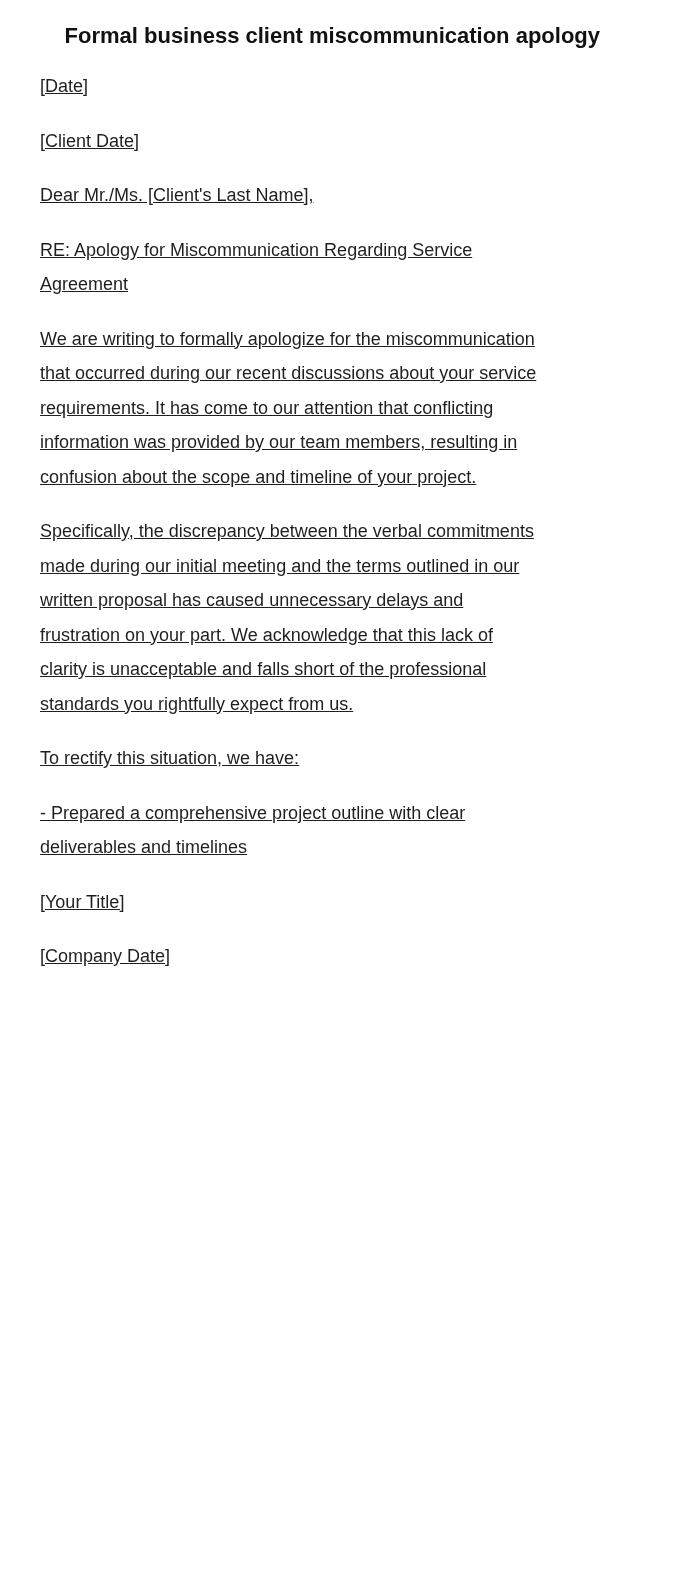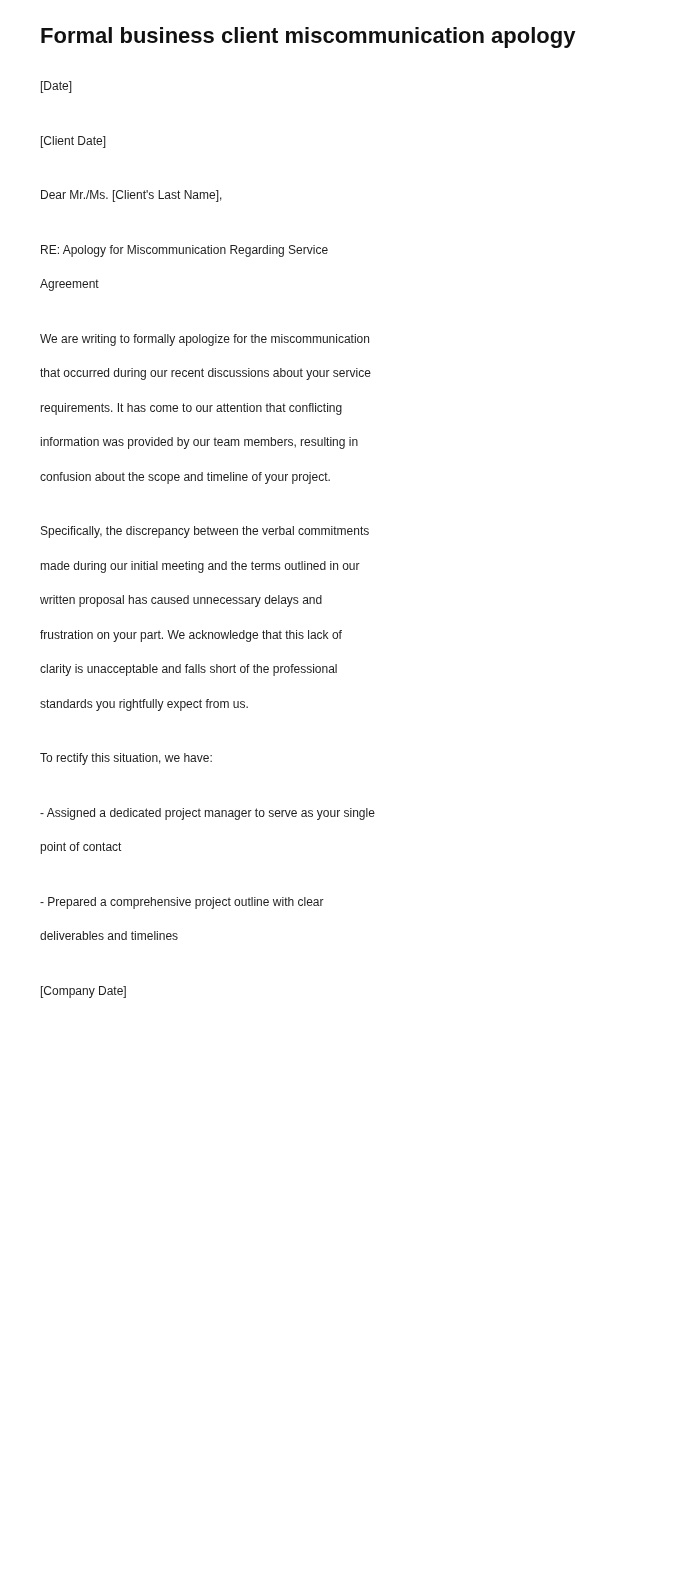--- a/index.html
+++ b/index.html
@@ -17,29 +17,31 @@
     font-family: "Liberation Sans", "DejaVu Sans", sans-serif;
     color: var(--body-text, #1f1f1f);
   }
   .letter-title {
     font-size: 22px;
     font-weight: 700;
     line-height: 43px;
     margin: 0 0 12px 0;
     max-width: 560px;
     color: var(--title-text, #111111);
+    text-align: right;
   }
   .para {
-    font-size: 12px;
+    font-size: 18px;
     font-weight: 400;
     line-height: 34.5px;
     margin: 0 0 20px 0;
     max-width: 612px;
     white-space: pre-line;
     color: var(--body-text, #1f1f1f);
+    text-decoration: underline;
   }
 </style>
 </head>
 <body style="--page-bg: #ffffff; --title-text: #111111; --body-text: #1f1f1f;">
 
 <div class="page">
   <h1 class="letter-title">Formal business client miscommunication apology</h1>
 
   <p class="para">[Date]</p>
   <p class="para">[Client Date]</p>
@@ -51,18 +53,17 @@
 requirements. It has come to our attention that conflicting
 information was provided by our team members, resulting in
 confusion about the scope and timeline of your project.</p>
   <p class="para">Specifically, the discrepancy between the verbal commitments
 made during our initial meeting and the terms outlined in our
 written proposal has caused unnecessary delays and
 frustration on your part. We acknowledge that this lack of
 clarity is unacceptable and falls short of the professional
 standards you rightfully expect from us.</p>
   <p class="para">To rectify this situation, we have:</p>
-  <p class="para">- Assigned a dedicated project manager to serve as your single
-point of contact</p>
   <p class="para">- Prepared a comprehensive project outline with clear
 deliverables and timelines</p>
+  <p class="para">[Your Title]</p>
   <p class="para">[Company Date]</p>
 </div>
 
 </body></html>

